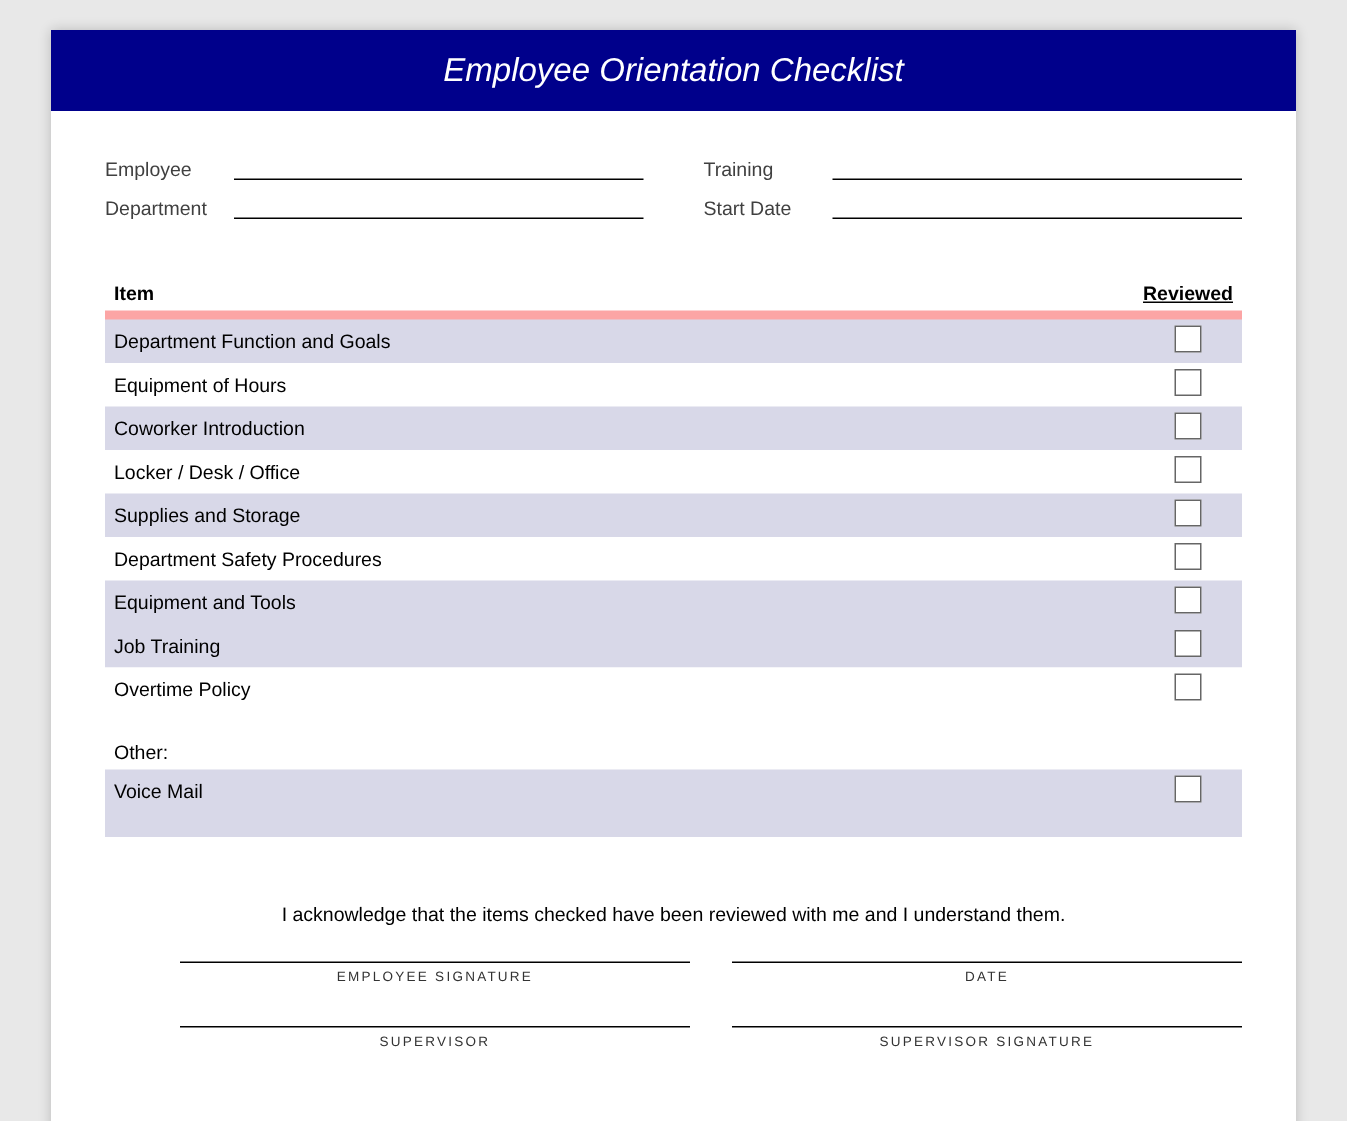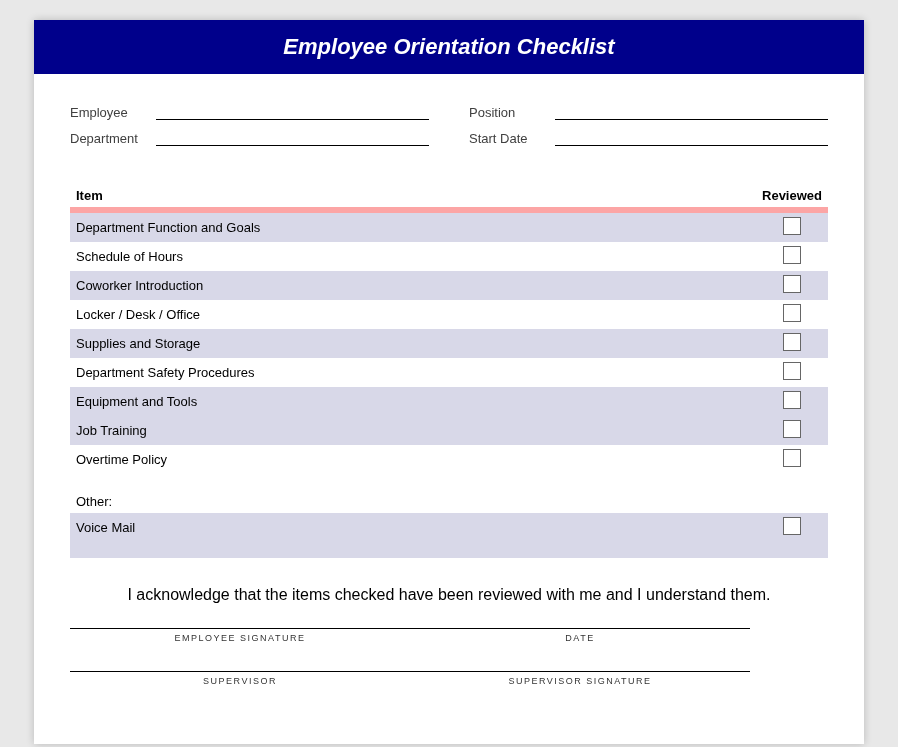--- a/index.html
+++ b/index.html
@@ -17,21 +17,21 @@
       width: 830px;
       padding: 0 0 30px 0;
       box-shadow: 0 0 8px rgba(0,0,0,0.2);
     }
     .header {
       background: #00008B;
       color: #fff;
       text-align: center;
       padding: 14px 20px;
       font-size: 22px;
-      font-weight: bold;
+      font-weight: normal;
       font-style: italic;
       margin-bottom: 28px;
     }
     .form-fields {
       padding: 0 36px;
       margin-bottom: 30px;
     }
     .field-row {
       display: flex;
       align-items: flex-end;
@@ -67,20 +67,21 @@
       font-size: 13px;
     }
     .table-header-row td {
       font-weight: bold;
       font-size: 13px;
       padding: 4px 6px;
       border-bottom: 6px solid #fca5a5;
     }
     .table-header-row td:last-child {
       text-align: center;
+      text-decoration: underline;
     }
     tr.item-row td {
       padding: 4px 6px;
       font-size: 13px;
     }
     tr.item-row.shaded {
       background-color: #d8d8e8;
     }
     tr.item-row.white {
       background-color: #fff;
@@ -100,32 +101,33 @@
       height: 16px;
       background: #fff;
     }
     tr.other-row td {
       padding: 4px 6px;
       font-size: 13px;
       background: #fff;
     }
     .acknowledgement {
       text-align: center;
-      font-size: 16px;
-      margin: 28px 36px 20px 36px;
+      font-size: 13px;
+      margin: 44px 36px 20px 36px;
       color: #000;
     }
     .signature-section {
       padding: 0 36px;
       margin-top: 24px;
     }
     .sig-row {
       display: flex;
-      justify-content: flex-start;
+      justify-content: flex-end;
       margin-bottom: 28px;
+      gap: 28px;
     }
     .sig-block {
       flex: 1;
       max-width: 340px;
     }
     .sig-line {
       border-top: 1px solid #000;
       margin-bottom: 4px;
     }
     .sig-label {
@@ -150,21 +152,21 @@
           <span class="field-label">Employee</span>
           <div class="field-line"></div>
         </div>
         <div class="field-row">
           <span class="field-label">Department</span>
           <div class="field-line"></div>
         </div>
       </div>
       <div class="fields-right">
         <div class="field-row">
-          <span class="field-label">Position</span>
+          <span class="field-label">Training</span>
           <div class="field-line"></div>
         </div>
         <div class="field-row">
           <span class="field-label">Start Date</span>
           <div class="field-line"></div>
         </div>
       </div>
     </div>
   </div>
 
@@ -177,21 +179,21 @@
         </tr>
       </thead>
       <tbody id="checklist-body">
       <tr class="item-row shaded">
       <td>Department Function and Goals</td>
       <td class="checkbox-cell">
         <span class="checkbox-box"></span>
       </td>
     </tr>
           <tr class="item-row white">
-      <td>Schedule of Hours</td>
+      <td>Equipment of Hours</td>
       <td class="checkbox-cell">
         <span class="checkbox-box"></span>
       </td>
     </tr>
           <tr class="item-row shaded">
       <td>Coworker Introduction</td>
       <td class="checkbox-cell">
         <span class="checkbox-box"></span>
       </td>
     </tr>

